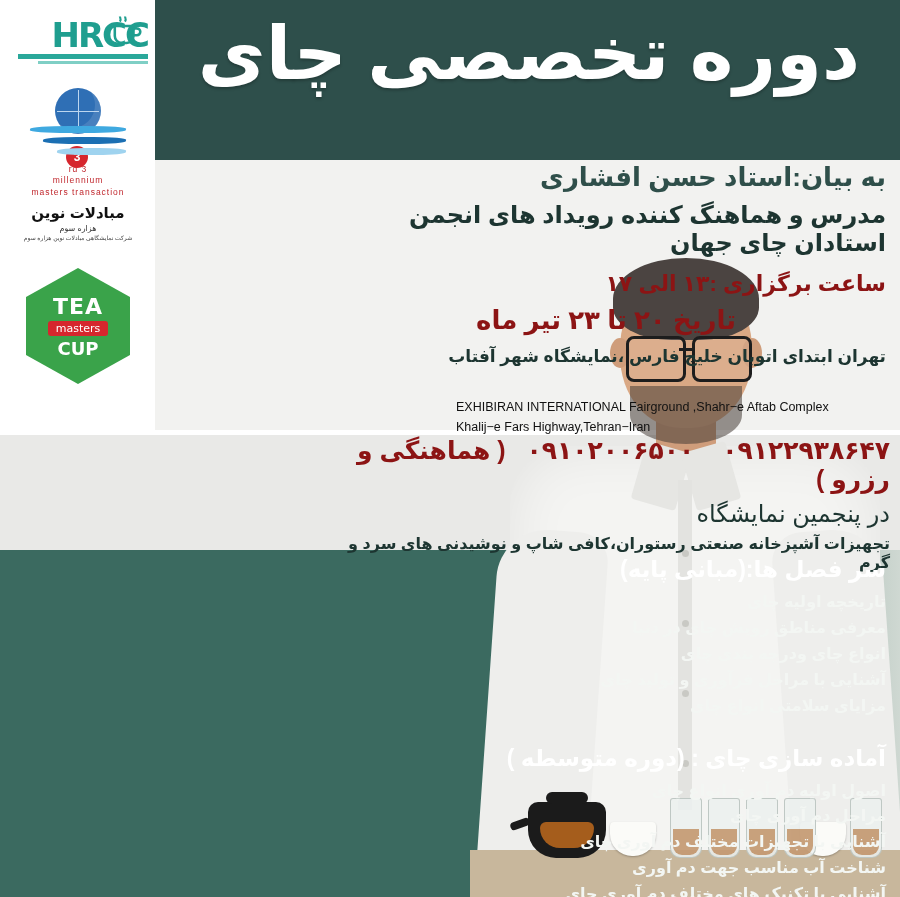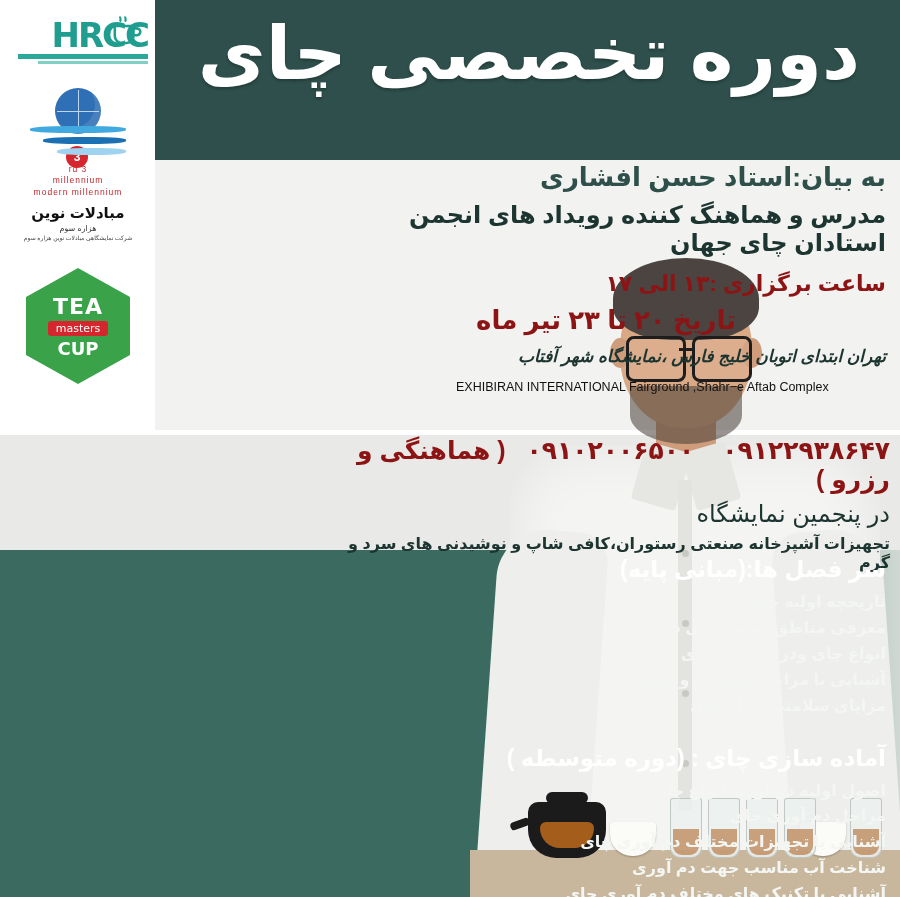--- a/index.html
+++ b/index.html
@@ -113,21 +113,21 @@
     white-space:nowrap;
   }
   
   .info{
     position:absolute;right:14px;top:162px;width:560px;text-align:right;direction:rtl;
   }
   .info .l1{font-size:26px;font-weight:bold;color:#2f4f4a;margin-bottom:8px;}
   .info .l2{font-size:24px;font-weight:bold;color:#1d3531;margin-bottom:14px;}
   .info .l3{font-size:22px;font-weight:bold;color:#8c1414;margin-bottom:8px;}
   .info .l4{font-size:26px;font-weight:bold;color:#8c1414;margin-bottom:10px;text-align:center;}
-  .info .l5{font-size:17px;font-weight:bold;color:#1d3531;margin-bottom:10px;font-style:italic;}
+  .info .l5{font-size:17px;font-weight:bold;color:#1d3531;margin-bottom:30px;}
   .info .en{
     direction:ltr;text-align:left;font-size:12.5px;color:#111;line-height:1.6;
     font-family:"Liberation Sans",sans-serif;margin-right:0;width:430px;
   }
   
   .chinchai{
     position:absolute;left:735px;top:215px;width:155px;text-align:center;direction:ltr;
   }
   .chinchai .mark{height:78px;position:relative;}
   .chinchai .sun{
@@ -330,21 +330,21 @@
       <div class="globe"></div>
       <div class="badge3">3</div>
       <div class="wave">
           <i></i>
           <i></i>
           <i></i>
         </div>
       <div class="mt-en">
         <b>3 rd</b>
         <b>millennium</b>
-        <b>modern millennium</b>
+        <b>masters transaction</b>
       </div>
       <div class="mt-fa">
         <span>مبادلات نوین</span>
         <small>هزاره سوم</small>
         <small class="tiny">شرکت نمایشگاهی مبادلات نوین هزاره سوم</small>
       </div>
     </div>
 
     <div class="logo-box tmc">
       <div class="tmc-hex">
@@ -358,20 +358,21 @@
   <div class="headline">دوره تخصصی چای</div>
 
   <div class="info">
     <div class="l1">به بیان:استاد حسن افشاری</div>
     <div class="l2">مدرس و هماهنگ کننده رویداد های انجمن استادان چای جهان</div>
     <div class="l3">ساعت برگزاری :۱۳ الی ۱۷</div>
     <div class="l4">تاریخ ۲۰ تا ۲۳ تیر ماه</div>
     <div class="l5">تهران ابتدای اتوبان خلیج فارس ،نمایشگاه شهر آفتاب</div>
     <div class="en">
       <div>EXHIBIRAN INTERNATIONAL Fairground ,Shahr−e Aftab Complex</div>
+      <div>Khalij−e Fars Highway,Tehran−Iran</div>
     </div>
   </div>
 
 
   <div class="contact">
     <div class="phones">
       <span>۰۹۱۲۲۹۳۸۶۴۷</span>
       &nbsp;&nbsp;
       <span>۰۹۱۰۲۰۰۶۵۰۰</span>
       &nbsp;

